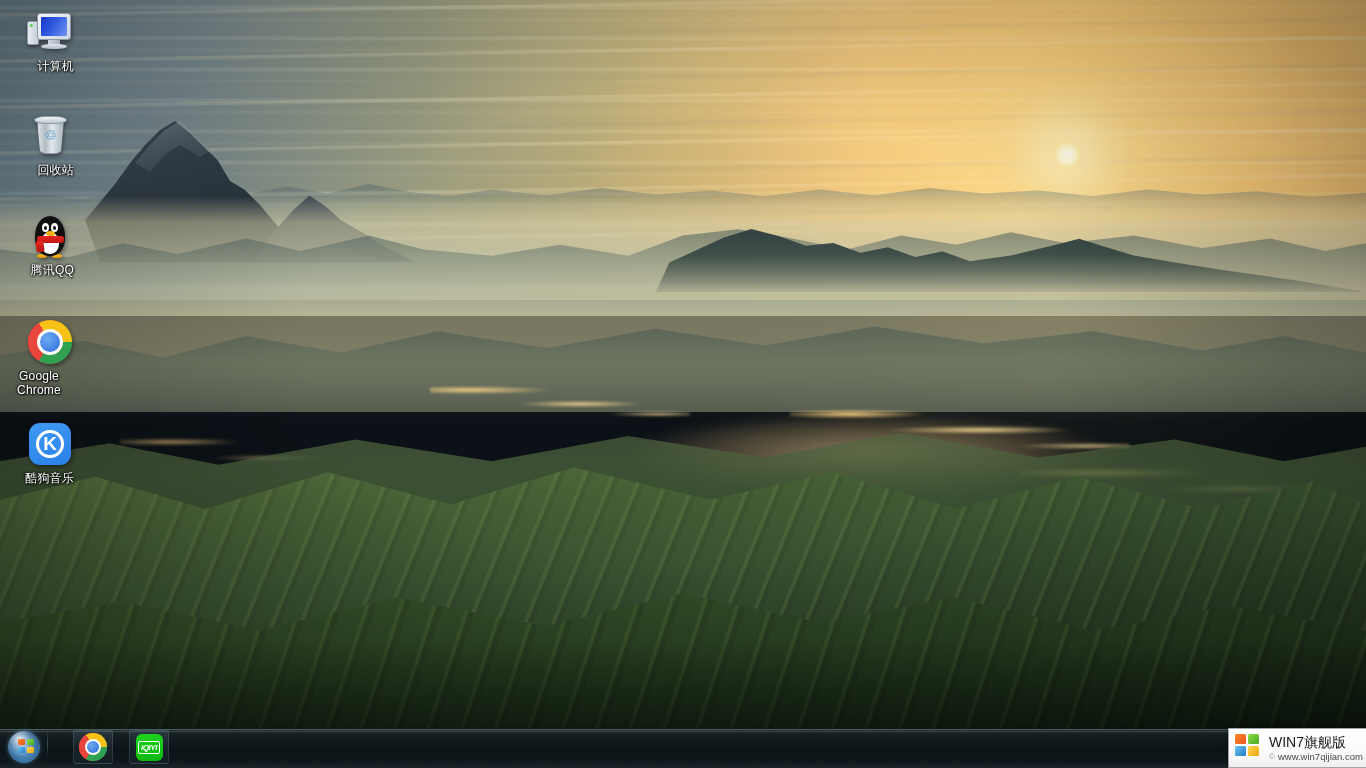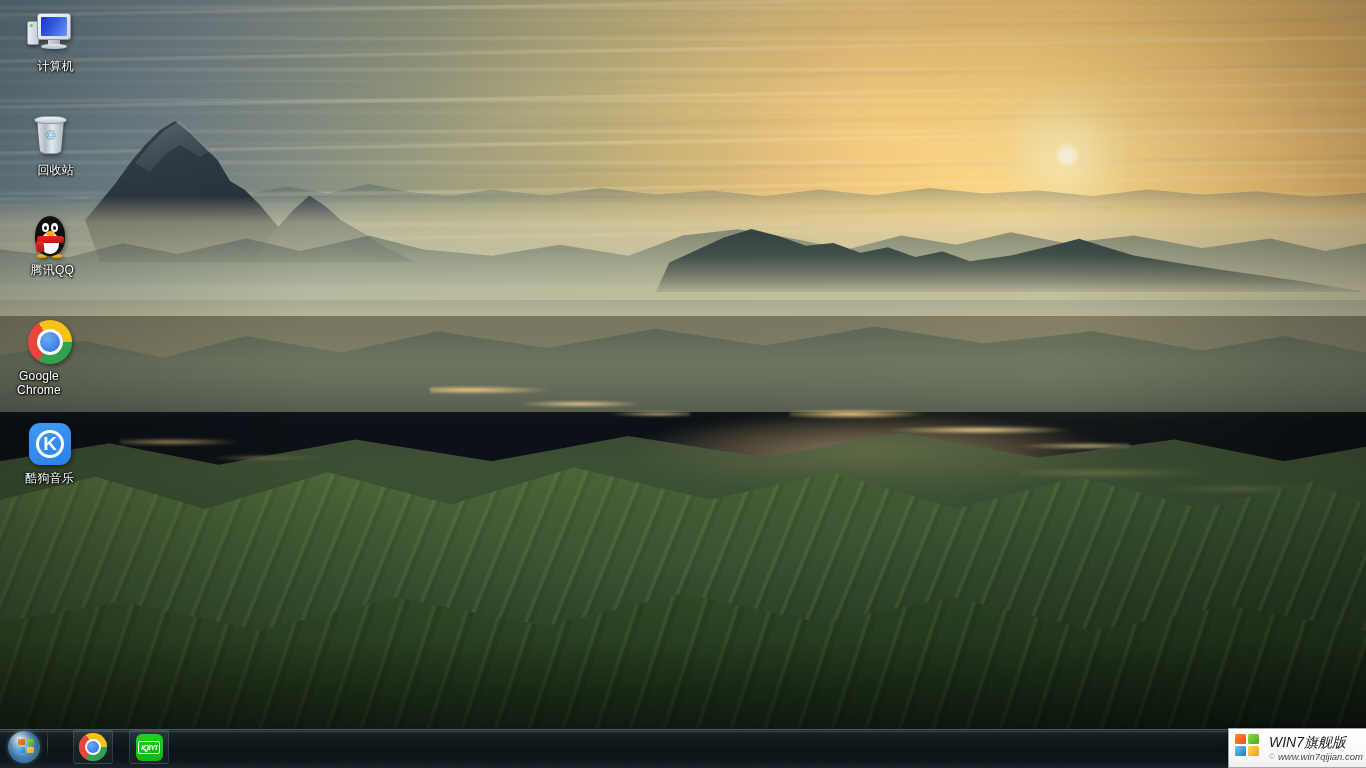--- a/index.html
+++ b/index.html
@@ -537,21 +537,21 @@
     display:flex; align-items:center; padding:2px 4px 2px 6px;
     overflow:hidden;
   }
   .wm-logo { width:30px; height:28px; position:relative; flex:0 0 30px; }
   .wm-logo .flag4 { transform:rotate(-10deg) skewY(-8deg); width:26px; height:24px; }
   .wm-logo .flag4 i { width:11px; height:10px; border-radius:1.5px; }
   .wm-logo .flag4 i:nth-child(1){ left:0;    top:0;    }
   .wm-logo .flag4 i:nth-child(2){ left:13px; top:0;    }
   .wm-logo .flag4 i:nth-child(3){ left:0;    top:12px; }
   .wm-logo .flag4 i:nth-child(4){ left:13px; top:12px; }
-  .wm-text { margin-left:4px; display:flex; flex-direction:column; justify-content:flex-end;font-style:italic; }
+  .wm-text { margin-left:4px; display:flex; flex-direction:column; justify-content:flex-end; }
   .wm-title {
     font-size:14px; color:#1a1a1a; line-height:16px; white-space:nowrap;
     font-family:"Liberation Sans", sans-serif;
   }
   .wm-sub-row { display:flex; align-items:center; margin-top:1px; }
   .wm-copy {
     font-size:8px; color:#9a9a9a; margin-right:3px; line-height:10px;
   }
   .wm-url {
     font-size:9.5px; color:#4a4a4a; line-height:11px; white-space:nowrap;

